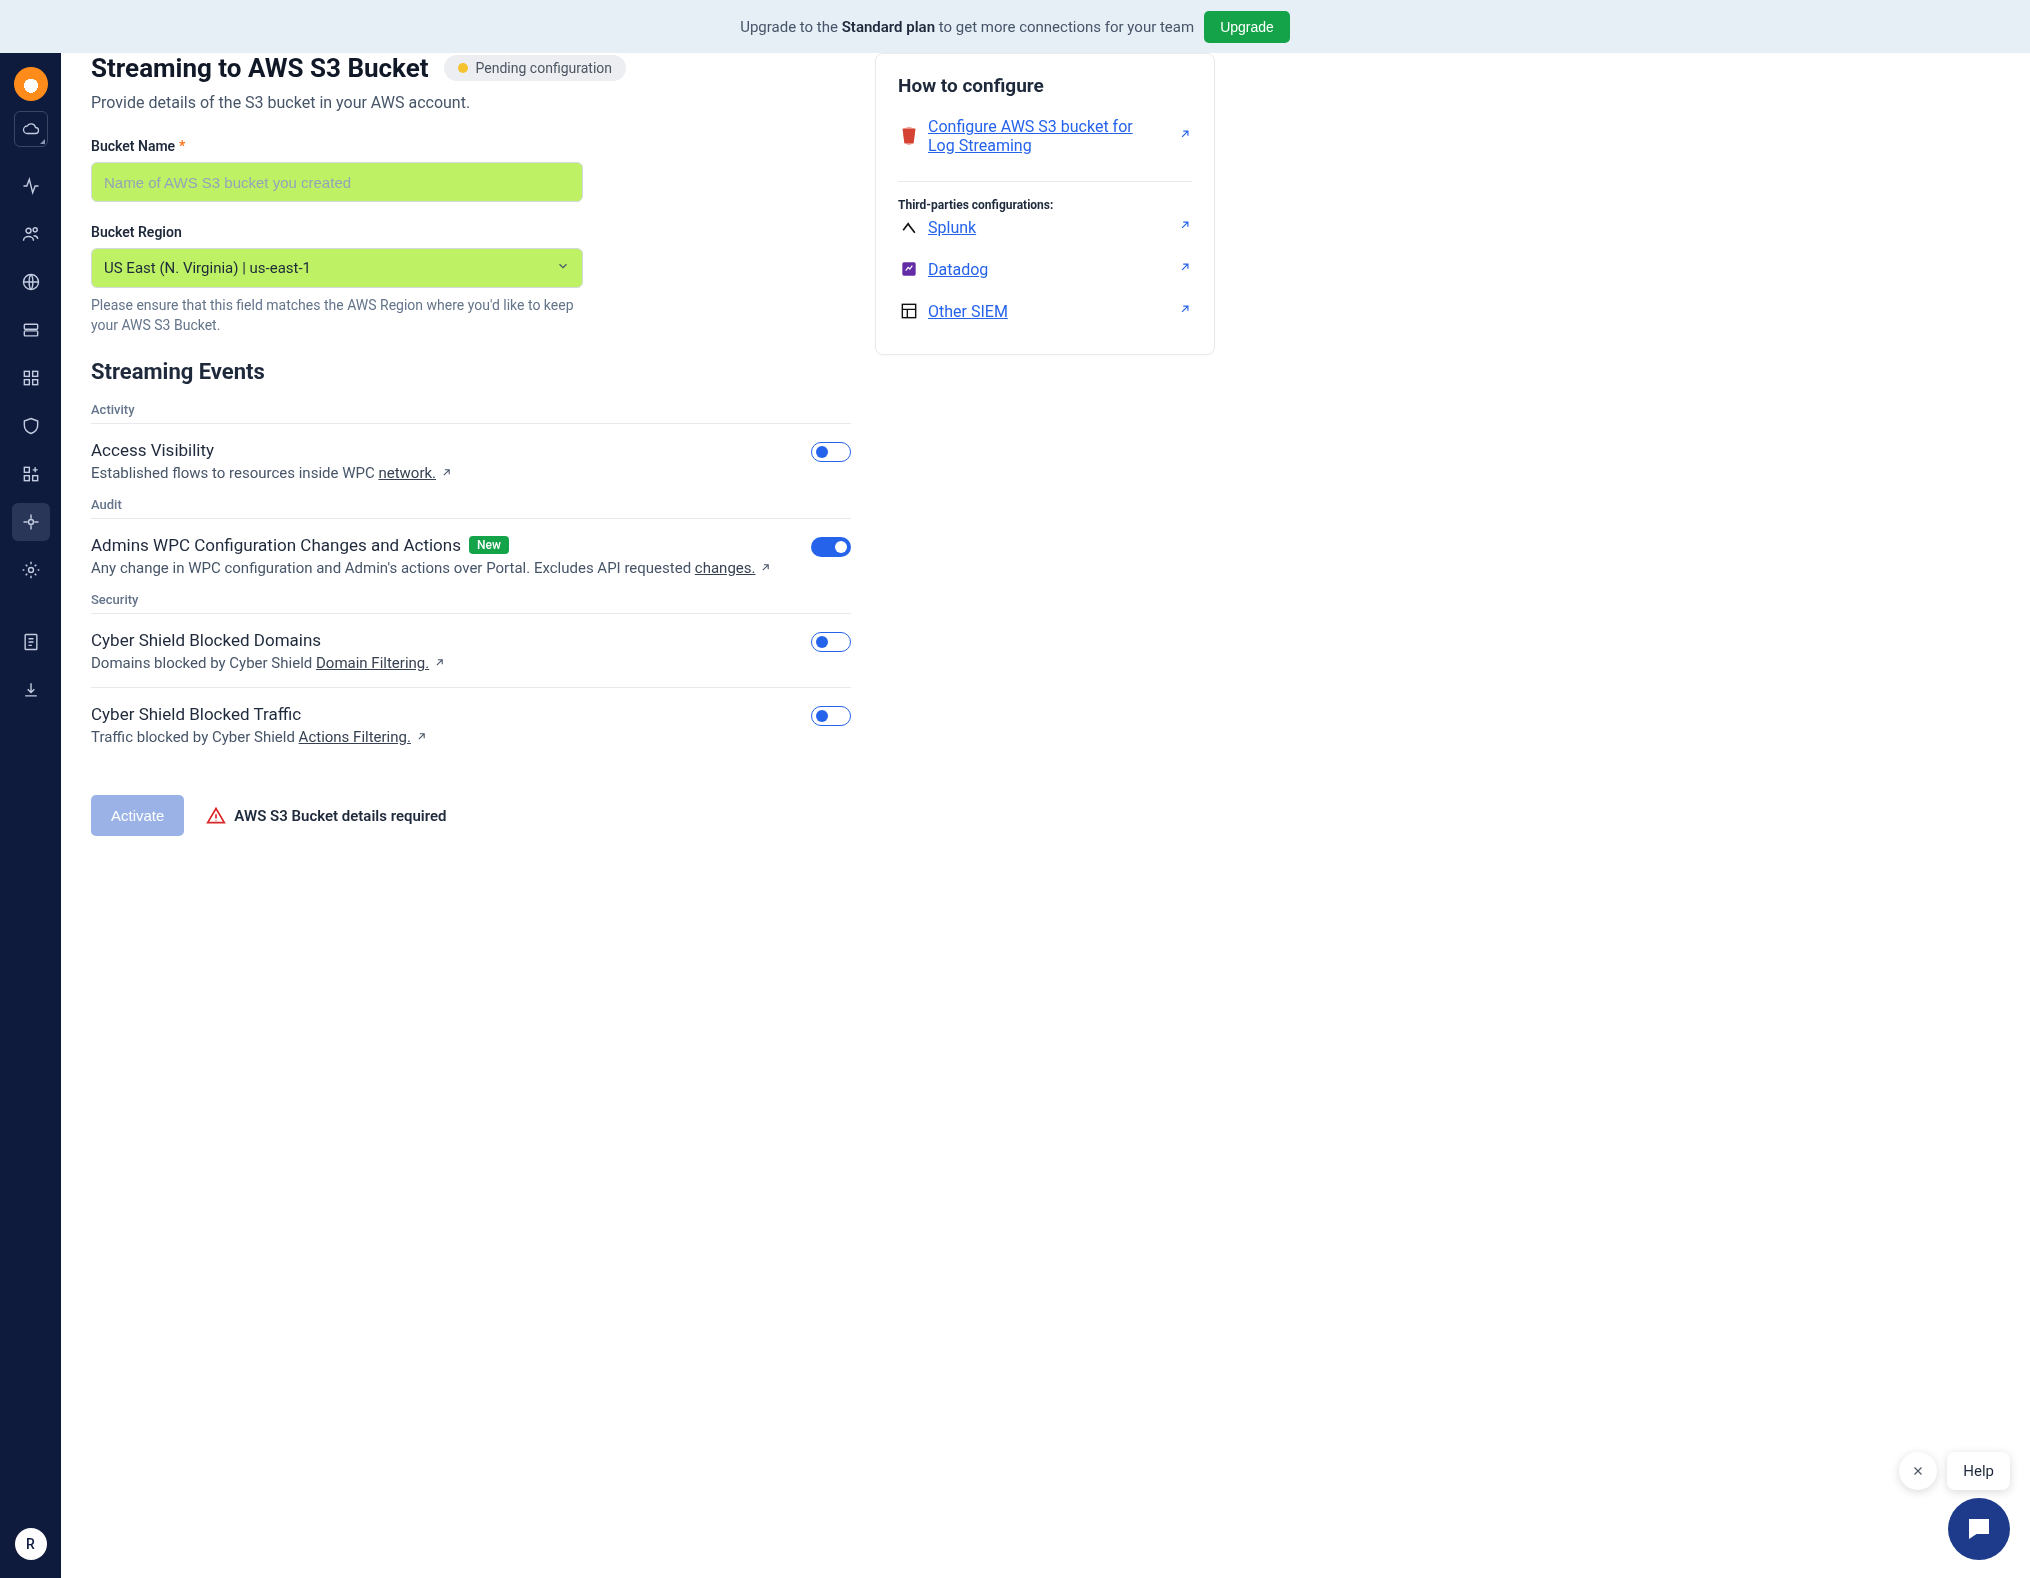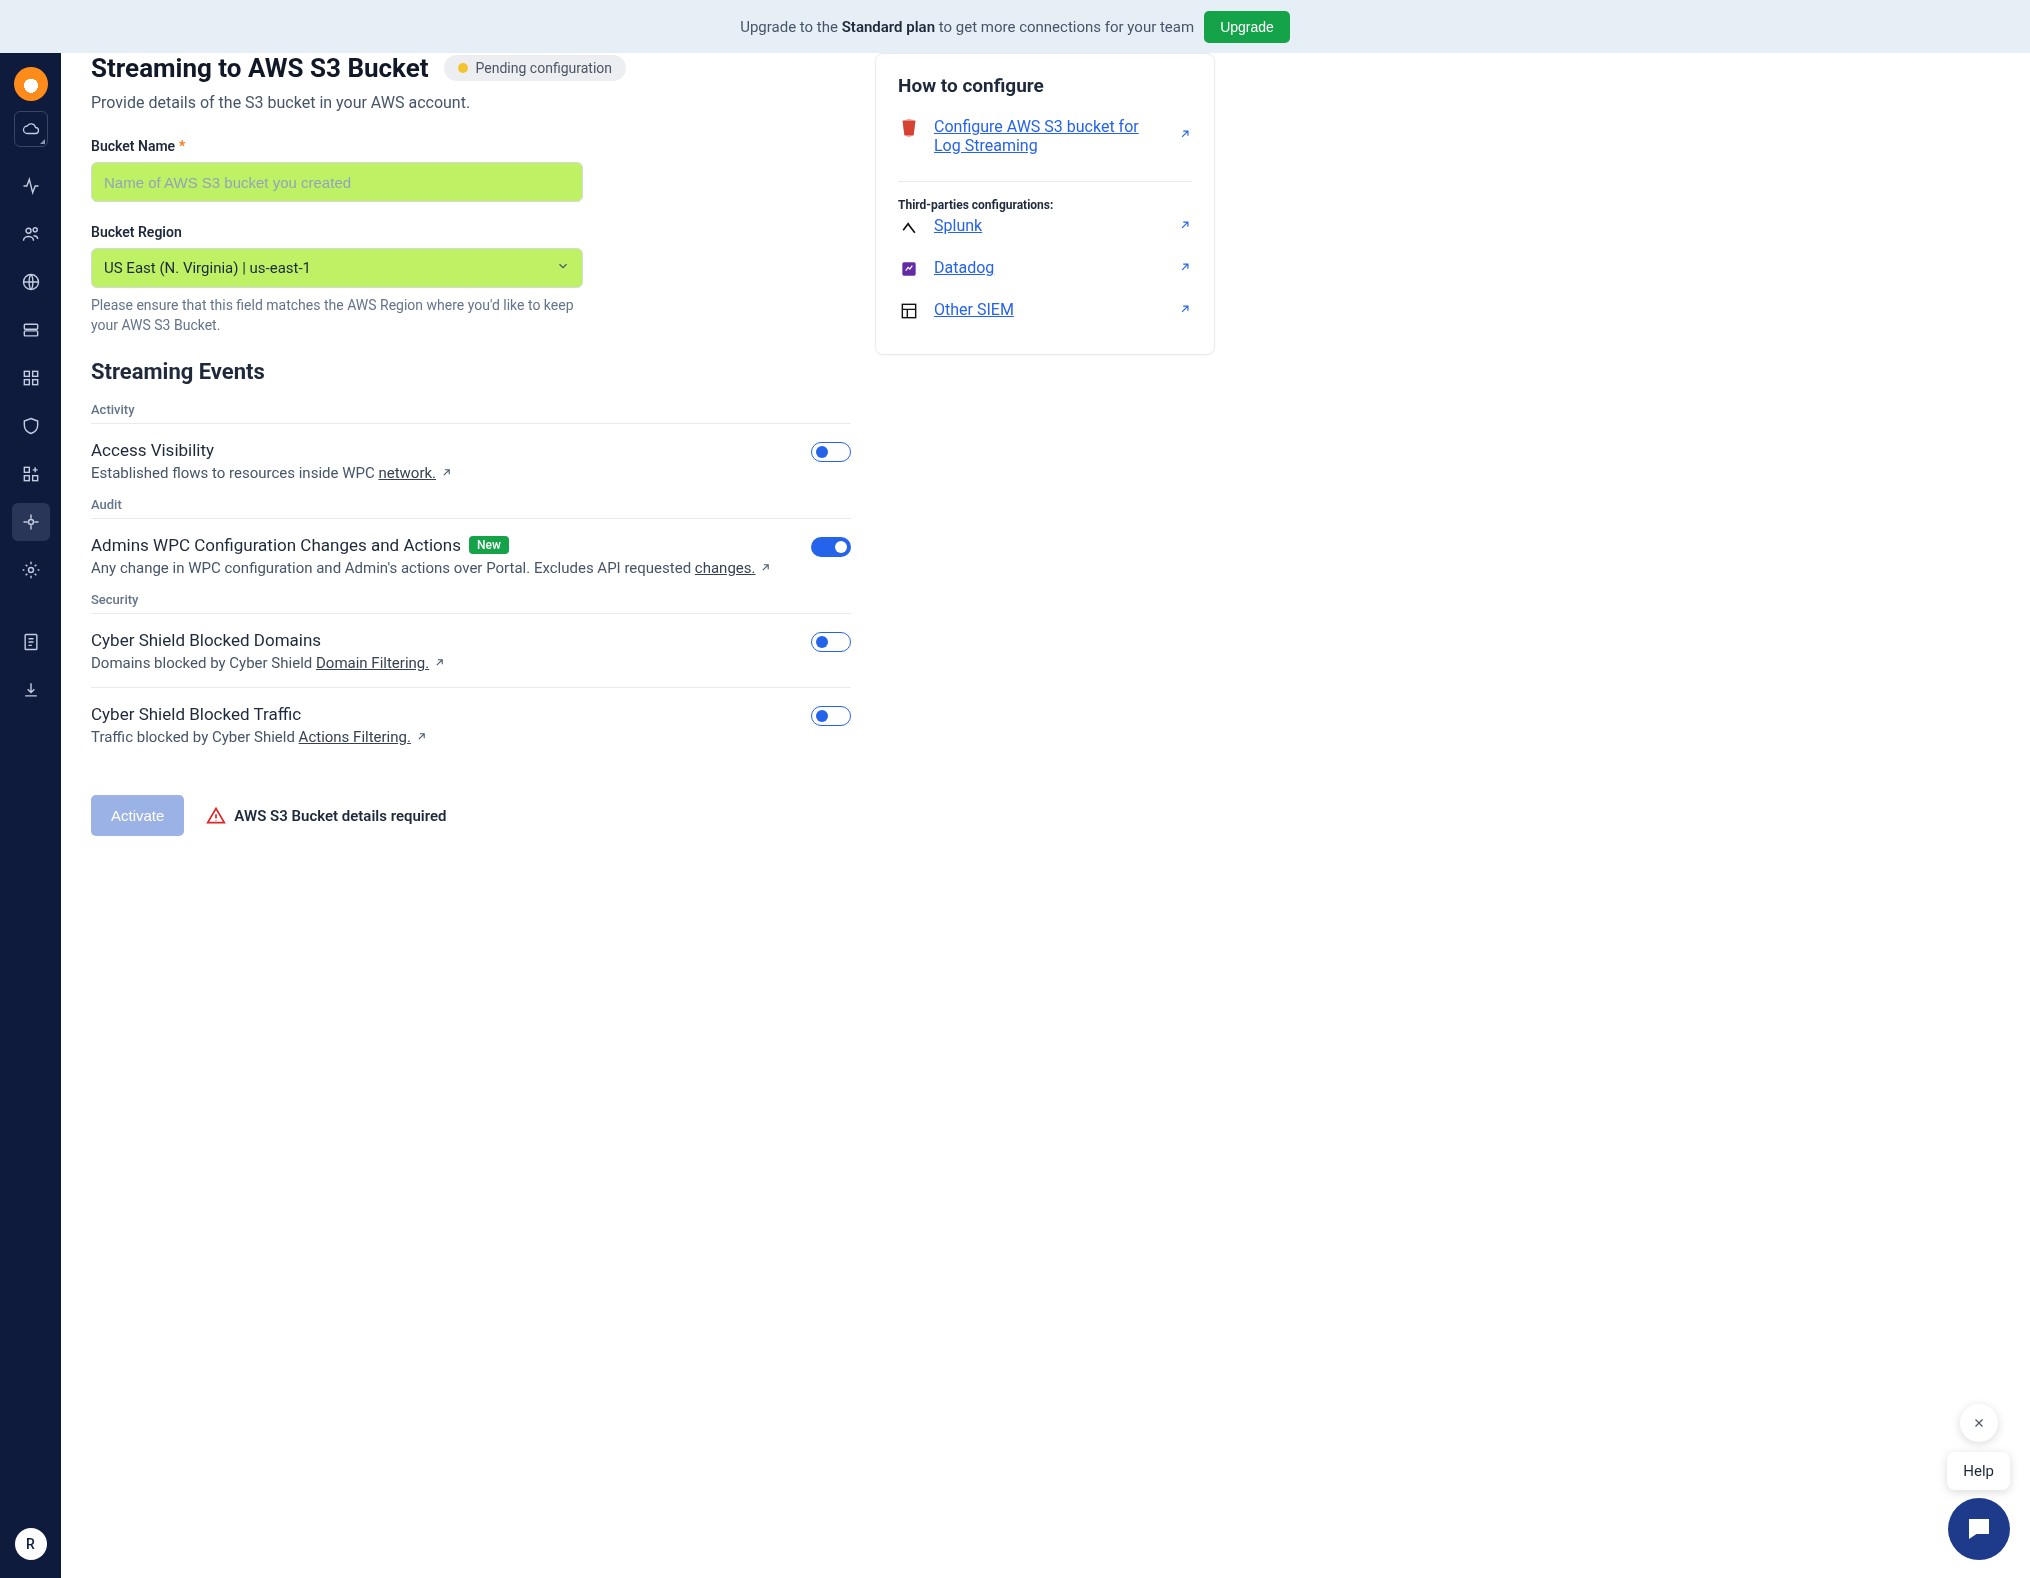--- a/index.html
+++ b/index.html
@@ -60,27 +60,27 @@
 .toggle.off .knob{left:4px;}
 
 .footer-bar{display:flex;align-items:center;gap:22px;margin-top:34px;}
 .btn-activate{background:#9ab2e5;color:#fff;border:none;padding:12px 20px;border-radius:5px;font-size:15px;font-weight:500;cursor:pointer;}
 .warn{display:flex;align-items:center;gap:8px;font-size:15px;font-weight:600;color:#1e293b;}
 
 .card{border:1px solid #e8eaed;border-radius:8px;padding:20px 22px 22px;box-shadow:0 1px 2px rgba(0,0,0,0.03);}
 .card h3{font-size:19px;font-weight:700;margin-bottom:20px;}
 .link-row{display:flex;align-items:center;justify-content:space-between;padding:10px 0;}
 .link-row:first-of-type{padding-top:0;}
-.link-left{display:flex;align-items:flex-start;gap:14px;}
+.link-left{display:flex;align-items:center;gap:8px;}
 .link-left a{color:#2563eb;text-decoration:underline;font-size:16px;}
 .t-icon{width:22px;height:22px;display:flex;align-items:center;justify-content:center;flex-shrink:0;}
 hr.sep{border:none;border-top:1px solid #e8eaed;margin:16px 0;}
 .sub-head{font-size:12px;font-weight:700;margin-bottom:4px;}
 
-.help-pill{position:fixed;right:20px;bottom:88px;display:flex;gap:10px;align-items:center;flex-direction:column;}
+.help-pill{position:fixed;right:20px;bottom:88px;display:flex;gap:10px;align-items:center;}
 .help-close{width:38px;height:38px;border-radius:50%;background:#fff;box-shadow:0 2px 10px rgba(0,0,0,0.15);display:flex;align-items:center;justify-content:center;cursor:pointer;font-size:16px;color:#4b5563;}
 .help-label{background:#fff;box-shadow:0 2px 10px rgba(0,0,0,0.15);border-radius:8px;padding:10px 16px;font-size:15px;cursor:pointer;}
 .chat-fab{position:fixed;right:20px;bottom:18px;width:62px;height:62px;border-radius:50%;background:#1e3a8a;display:flex;align-items:center;justify-content:center;cursor:pointer;}
 .chat-fab svg{width:30px;height:30px;fill:#fff;}
 
 .chev svg,.arrow svg{width:14px;height:14px;stroke:#475569;fill:none;stroke-width:2;}
 .arrow.blue svg{stroke:#2563eb;}
 </style>
 </head>
 <body>

